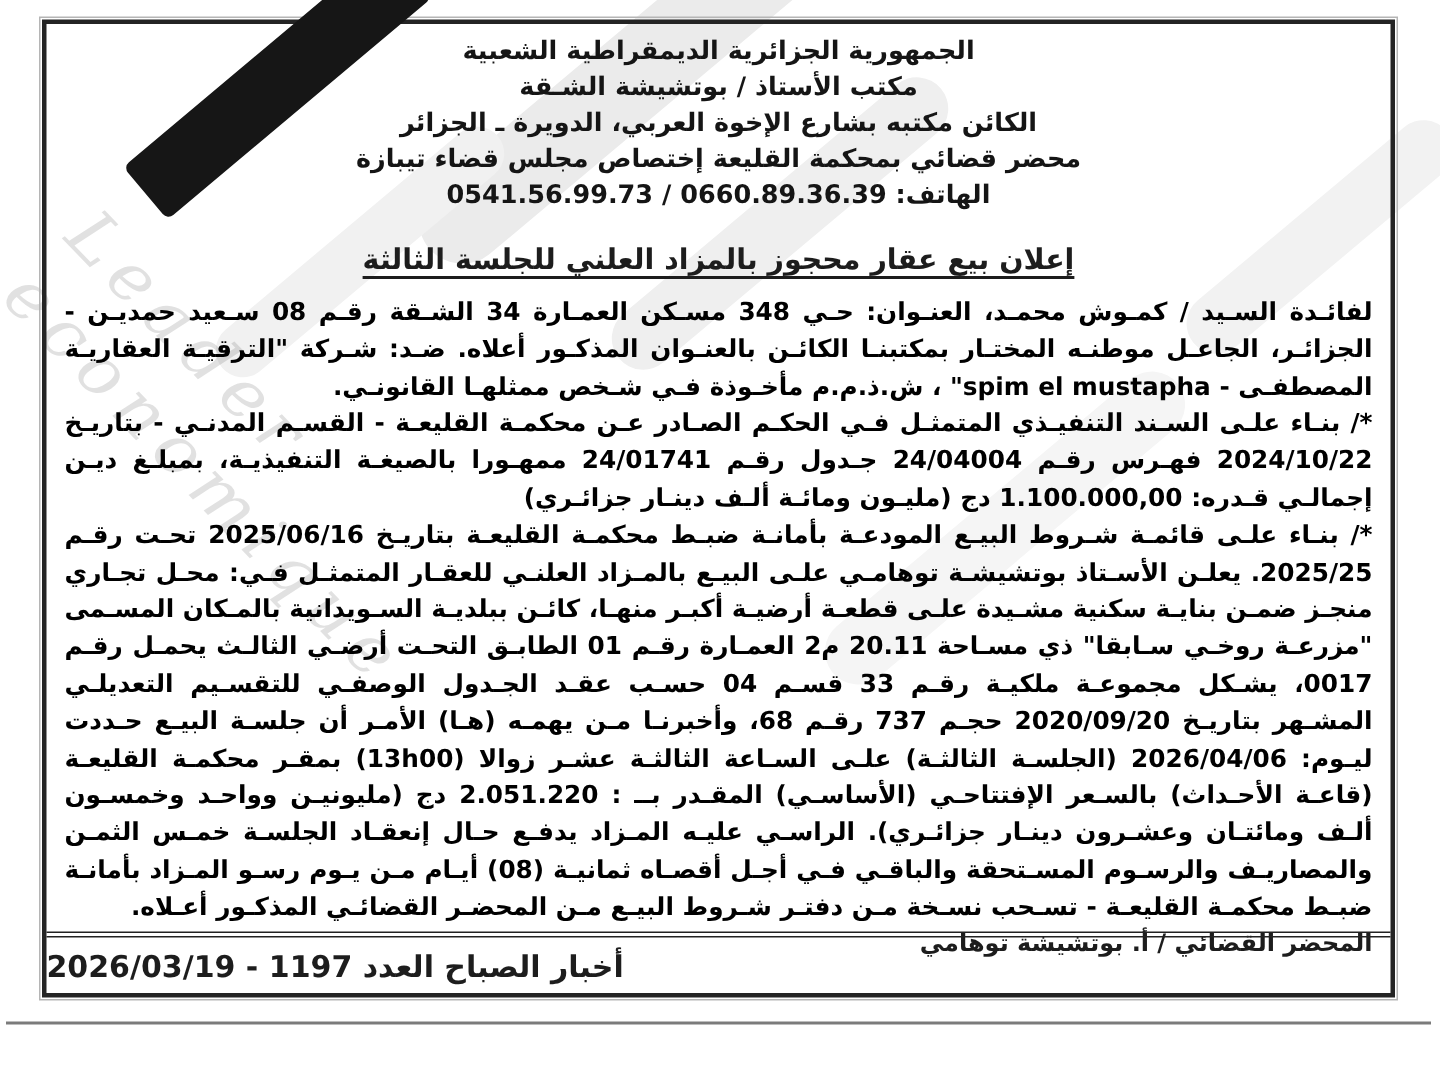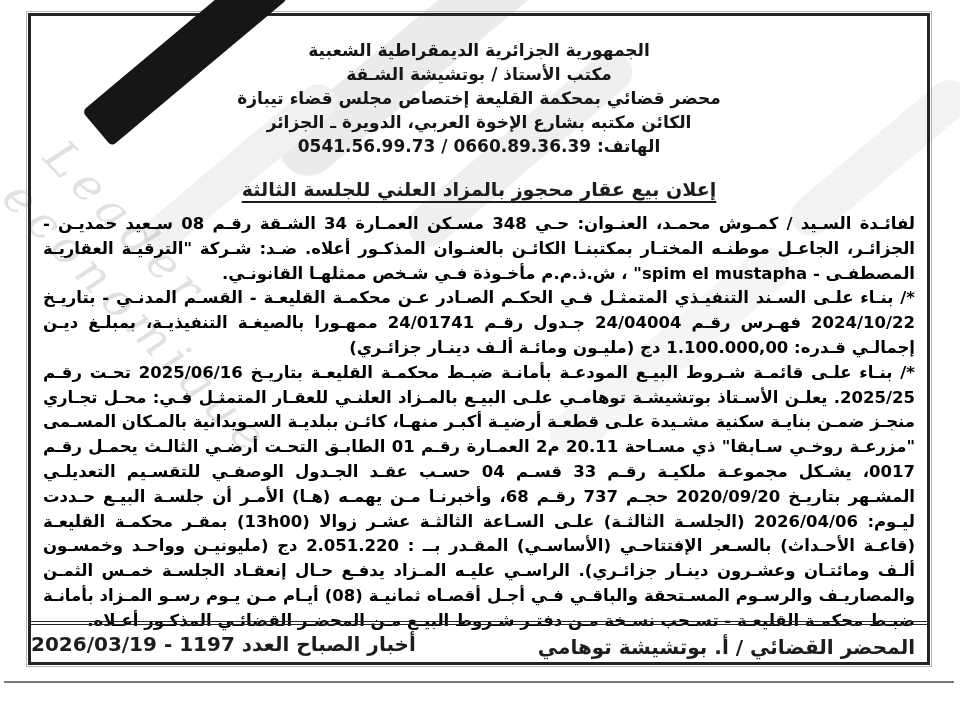--- a/index.html
+++ b/index.html
@@ -31,39 +31,39 @@
   }
 
   
   .frame{
     position:absolute;left:28px;top:13px;width:902px;height:652px;
     box-sizing:border-box;border:3px solid #242424;
     outline:1px solid #b5b5b5;outline-offset:1px;
     z-index:2;background:transparent;
   }
   .content{
-    position:absolute;inset:0;padding:6px 12px 0 12px;direction:rtl;margin-top:16px;
+    position:absolute;inset:0;padding:6px 12px 0 12px;direction:rtl;
   }
 
   .hdr{
     text-align:center;font-weight:bold;font-size:17px;line-height:24px;
     color:#151515;
   }
   .title{
     margin-top:20px;text-align:center;font-weight:bold;font-size:19px;
     text-decoration:underline;text-underline-offset:5px;
     text-decoration-thickness:2px;
   }
   .bodytext{margin-top:12px;}
   .bodytext p{
     margin:0;font-weight:bold;font-size:16.5px;line-height:24.8px;
     text-align:justify;text-align-last:right;color:#000000;
   }
   .sign{
-    margin-top:1px;font-weight:bold;font-size:20px;
+    margin-top:1px;font-weight:bold;font-size:16px;
   }
   .footerband{
     position:absolute;left:0;right:0;bottom:0;height:37px;
     border-top:4px double #222;
     display:flex;align-items:center;justify-content:flex-end;
     font-weight:bold;font-size:20px;direction:rtl;background:transparent;
   }
   .scanline{
     position:absolute;left:4px;right:6px;top:681px;height:2px;
     background:#5a5a5a;z-index:2;opacity:.8;
@@ -84,22 +84,22 @@
   </div>
 </div>
 <div class="wm-band"></div>
 
 <div class="frame">
   <div class="content">
 
     <div class="hdr">
       <div>الجمهورية الجزائرية الديمقراطية الشعبية</div>
       <div>مكتب الأستاذ / بوتشيشة الشـقة</div>
+      <div>الكائن مكتبه بشارع الإخوة العربي، الدويرة ـ الجزائر</div>
       <div>محضر قضائي بمحكمة القليعة إختصاص مجلس قضاء تيبازة</div>
-      <div>الكائن مكتبه بشارع الإخوة العربي، الدويرة ـ الجزائر</div>
       <div>الهاتف: 0660.89.36.39 / 0541.56.99.73</div>
     </div>
 
     <div class="title">إعلان بيع عقار محجوز بالمزاد العلني للجلسة الثالثة</div>
 
     <div class="bodytext">
       <p>لفائـدة السـيد / كمـوش محمـد، العنـوان: حـي 348 مسـكن العمـارة 34 الشـقة رقـم 08 سـعيد حمديـن - الجزائـر، الجاعـل موطنـه المختـار بمكتبنـا الكائـن بالعنـوان المذكـور أعلاه. ضـد: شـركة "الترقيـة العقاريـة المصطفـى - spim el mustapha" ، ش.ذ.م.م مأخـوذة فـي شـخص ممثلهـا القانونـي.</p>
       <p>*/ بنـاء علـى السـند التنفيـذي المتمثـل فـي الحكـم الصـادر عـن محكمـة القليعـة - القسـم المدنـي - بتاريـخ 2024/10/22 فهـرس رقـم 24/04004 جـدول رقـم 24/01741 ممهـورا بالصيغـة التنفيذيـة، بمبلـغ ديـن إجمالـي قـدره: 1.100.000,00 دج (مليـون ومائـة ألـف دينـار جزائـري)</p>
       <p>*/ بنـاء علـى قائمـة شـروط البيـع المودعـة بأمانـة ضبـط محكمـة القليعـة بتاريـخ 2025/06/16 تحـت رقـم 2025/25. يعلـن الأسـتاذ بوتشيشـة توهامـي علـى البيـع بالمـزاد العلنـي للعقـار المتمثـل فـي: محـل تجـاري منجـز ضمـن بنايـة سكنية مشـيدة علـى قطعـة أرضيـة أكبـر منهـا، كائـن ببلديـة السـويدانية بالمـكان المسـمى "مزرعـة روخـي سـابقا" ذي مسـاحة 20.11 م2 العمـارة رقـم 01 الطابـق التحـت أرضـي الثالـث يحمـل رقـم 0017، يشـكل مجموعـة ملكيـة رقـم 33 قسـم 04 حسـب عقـد الجـدول الوصفـي للتقسـيم التعديلـي المشـهر بتاريـخ 2020/09/20 حجـم 737 رقـم 68، وأخبرنـا مـن يهمـه (هـا) الأمـر أن جلسـة البيـع حـددت ليـوم: 2026/04/06 (الجلسـة الثالثـة) علـى السـاعة الثالثـة عشـر زوالا (13h00) بمقـر محكمـة القليعـة (قاعـة الأحـداث) بالسـعر الإفتتاحـي (الأساسـي) المقـدر بــ : 2.051.220 دج (مليونيـن وواحـد وخمسـون ألـف ومائتـان وعشـرون دينـار جزائـري). الراسـي عليـه المـزاد يدفـع حـال إنعقـاد الجلسـة خمـس الثمـن والمصاريـف والرسـوم المسـتحقة والباقـي فـي أجـل أقصـاه ثمانيـة (08) أيـام مـن يـوم رسـو المـزاد بأمانـة ضبـط محكمـة القليعـة - تسـحب نسـخة مـن دفتـر شـروط البيـع مـن المحضـر القضائـي المذكـور أعـلاه.</p>
     </div>

